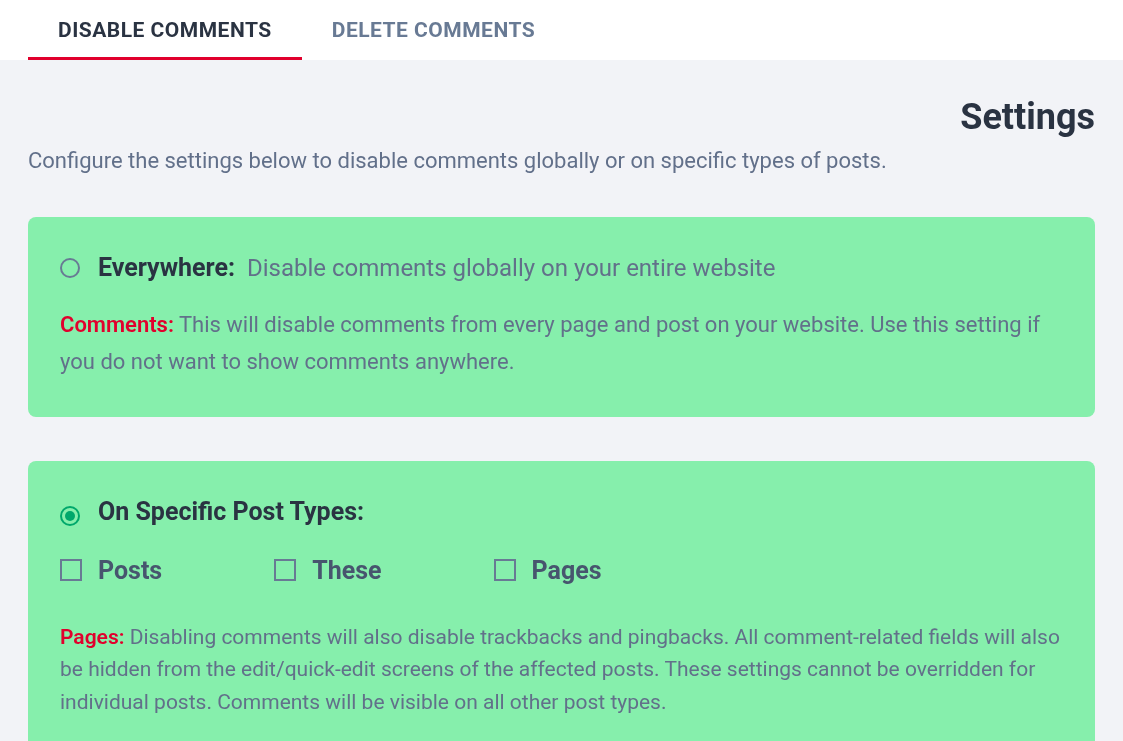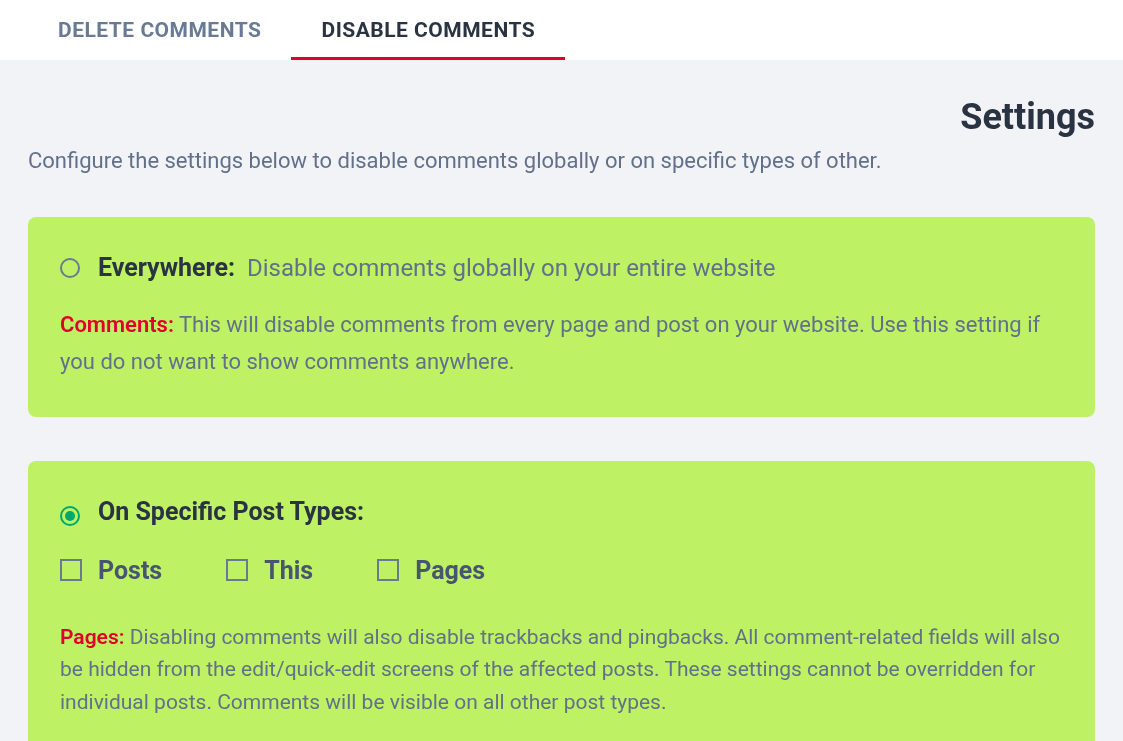--- a/index.html
+++ b/index.html
@@ -51,21 +51,21 @@
       color: #2a3342;
       margin-bottom: 10px;
       text-align: right;
     }
     .settings-subtitle {
       font-size: 22px;
       color: #62708a;
       margin-bottom: 44px;
     }
     .card {
-      background: #bef264;
+      background: #86efac;
       border-radius: 8px;
       padding: 36px 32px 36px 32px;
       margin-bottom: 44px;
     }
     .option-row {
       display: flex;
       align-items: center;
       margin-bottom: 24px;
     }
     .radio {
@@ -106,21 +106,21 @@
       font-size: 22px;
       line-height: 1.7;
       color: #62708a;
     }
     .warning-label {
       color: #e1002d;
       font-weight: 600;
     }
     .checkbox-row {
       display: flex;
-      gap: 64px;
+      gap: 112px;
       margin-bottom: 36px;
       margin-top: 6px;
     }
     .checkbox-item {
       display: flex;
       align-items: center;
     }
     .checkbox {
       width: 22px;
       height: 22px;
@@ -146,27 +146,27 @@
     .specific-row {
       display: flex;
       align-items: flex-end;
       margin-bottom: 30px;
     }
   </style>
 </head>
 <body>
 
 <div class="tabs">
+  <div class="tab active">DISABLE COMMENTS</div>
   <div class="tab">DELETE COMMENTS</div>
-  <div class="tab active">DISABLE COMMENTS</div>
 </div>
 
 <div class="content-area">
   <h1 class="settings-title">Settings</h1>
-  <p class="settings-subtitle">Configure the settings below to disable comments globally or on specific types of other.</p>
+  <p class="settings-subtitle">Configure the settings below to disable comments globally or on specific types of posts.</p>
 
   <div class="card">
     <div class="option-row">
       <div class="radio"></div>
       <div>
         <span class="option-label">Everywhere:</span>
         <span class="option-desc">Disable comments globally on your entire website</span>
       </div>
     </div>
     <p class="warning-text">
@@ -180,21 +180,21 @@
       <div class="radio checked"></div>
       <span class="option-label">On Specific Post Types:</span>
     </div>
     <div class="checkbox-row">
       <div class="checkbox-item">
         <div class="checkbox"></div>
         <span class="checkbox-label">Posts</span>
       </div>
       <div class="checkbox-item">
         <div class="checkbox"></div>
-        <span class="checkbox-label">This</span>
+        <span class="checkbox-label">These</span>
       </div>
       <div class="checkbox-item">
         <div class="checkbox"></div>
         <span class="checkbox-label">Pages</span>
       </div>
     </div>
     <p class="note-text">
       <span class="note-label">Pages:</span>
       <span>Disabling comments will also disable trackbacks and pingbacks. All comment-related fields will also be hidden from the edit/quick-edit screens of the affected posts. These settings cannot be overridden for individual posts. Comments will be visible on all other post types.</span>
     </p>

